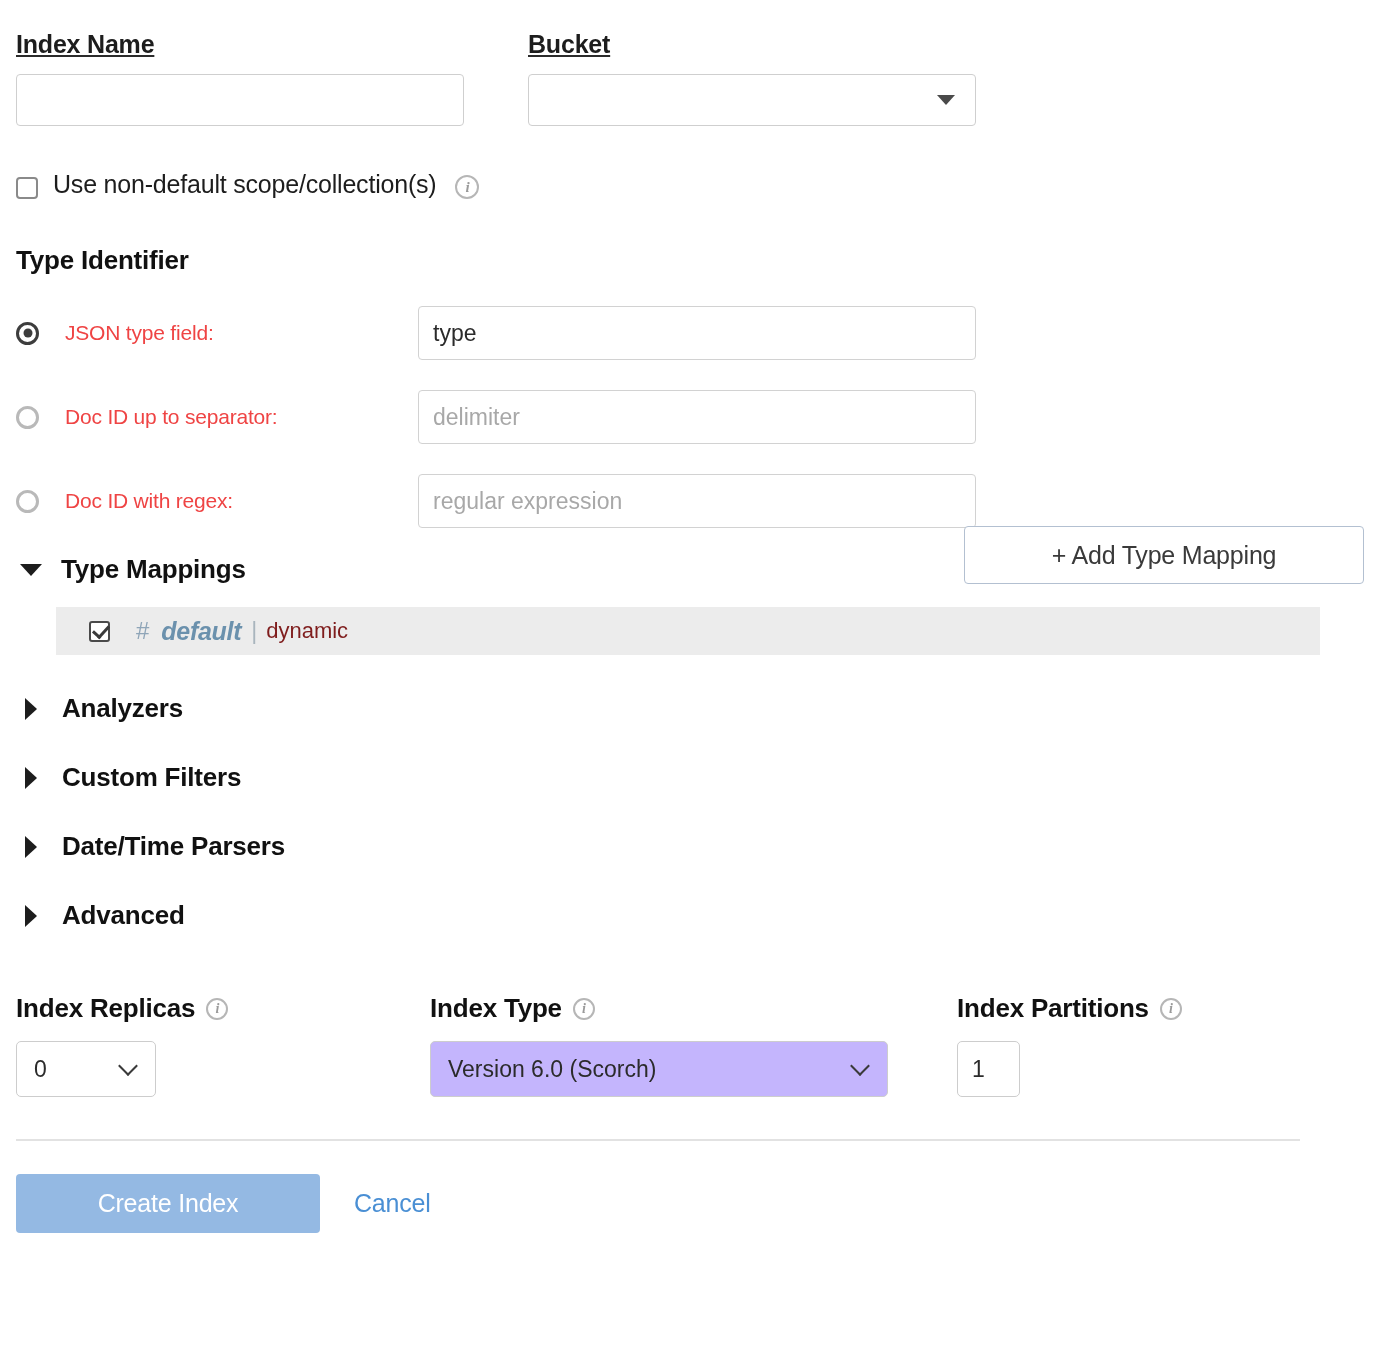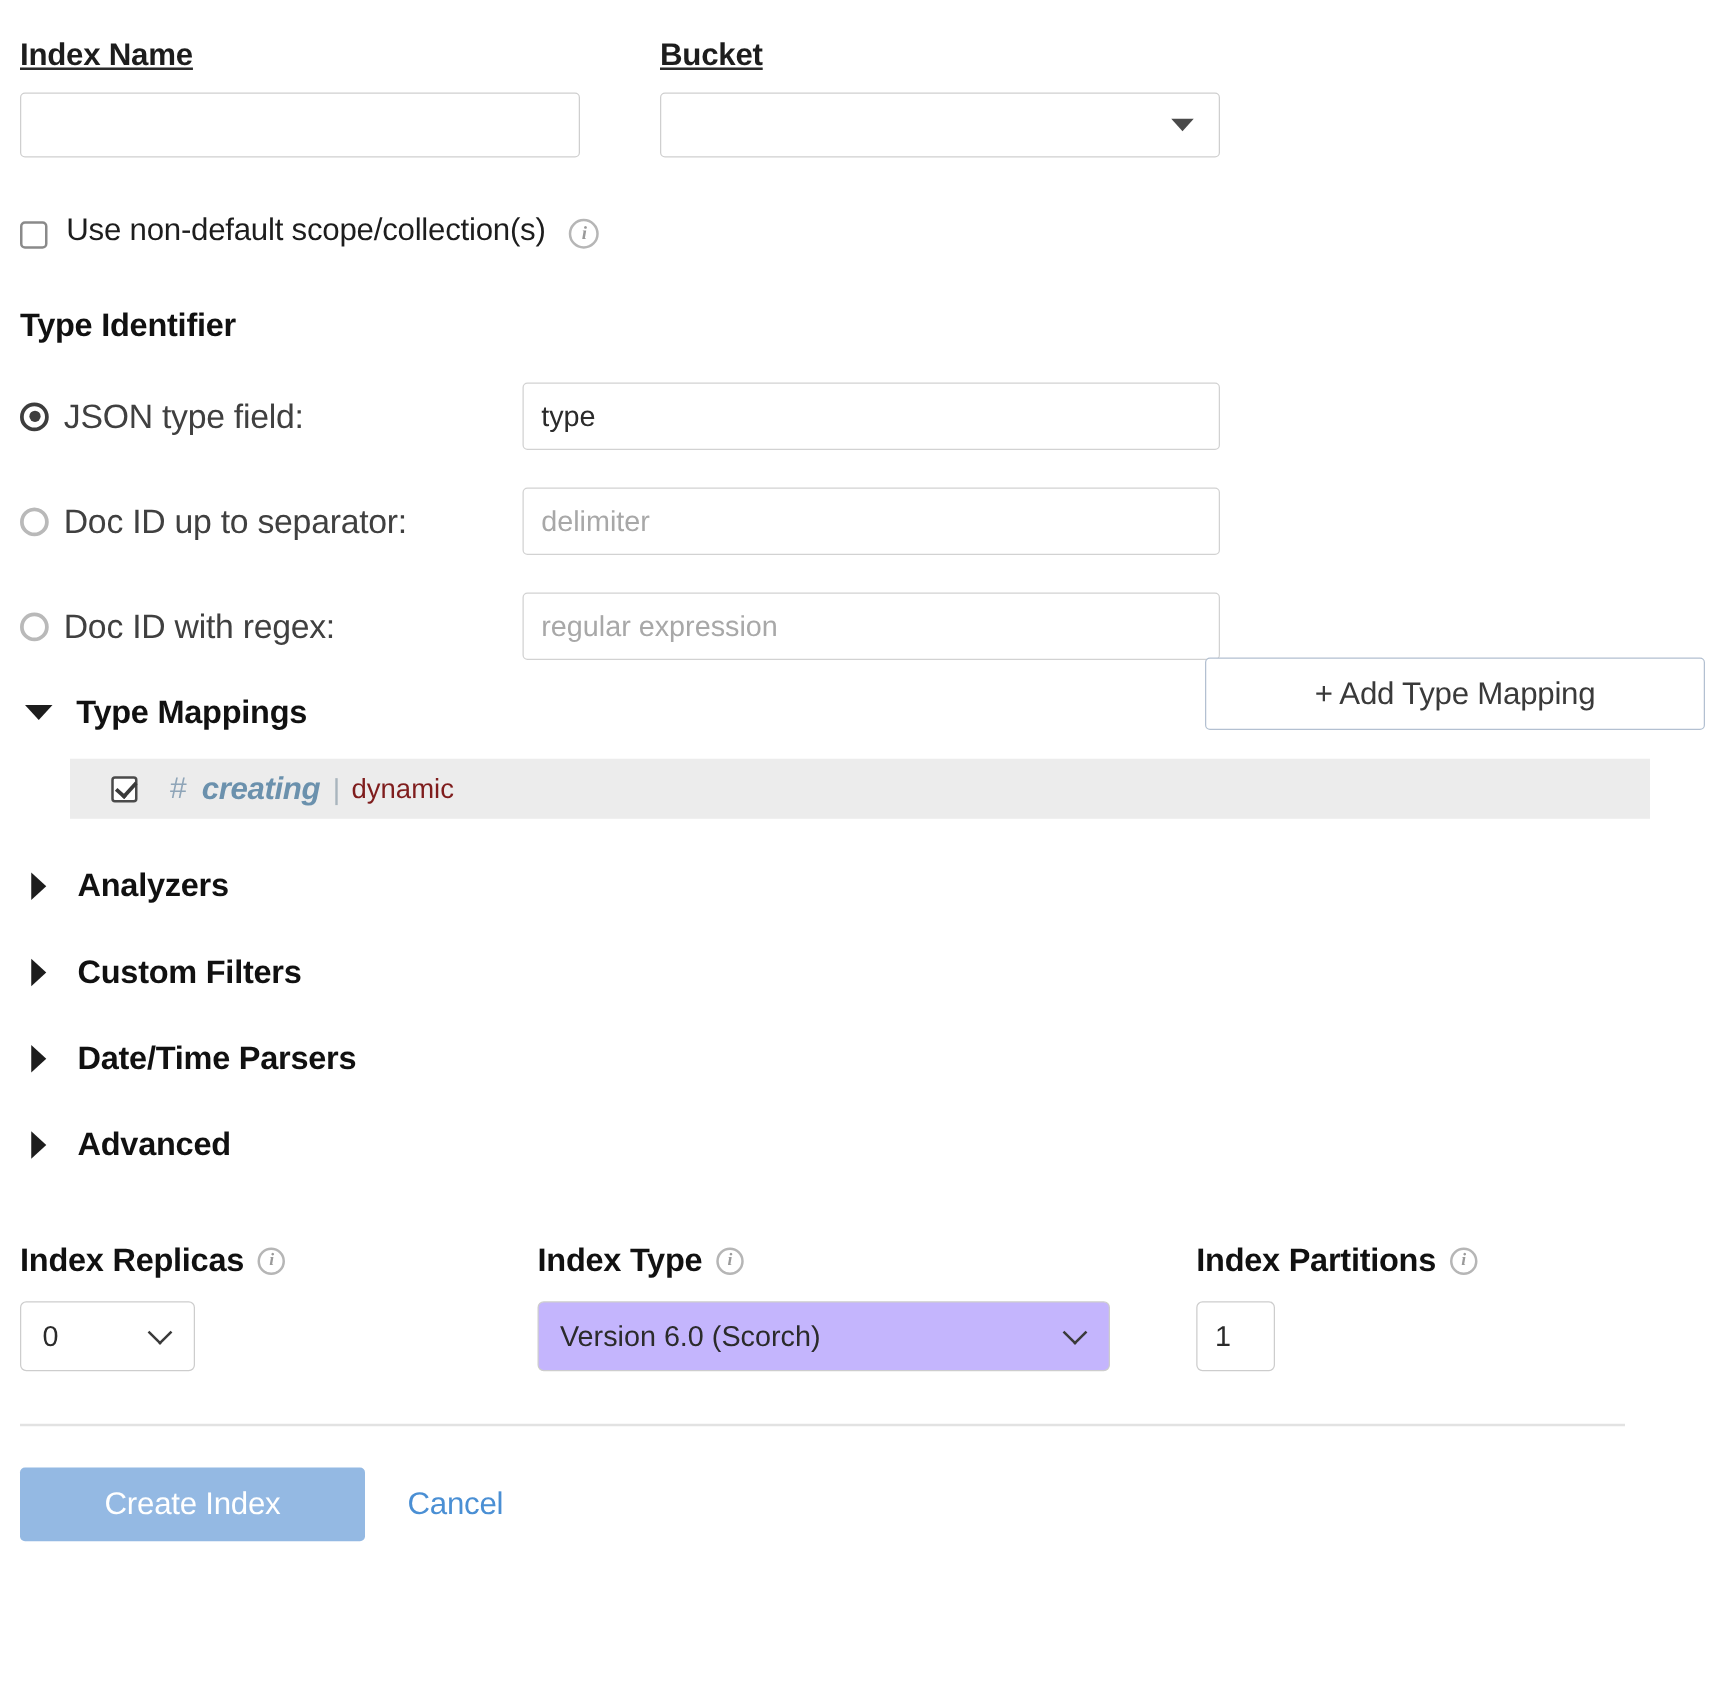--- a/index.html
+++ b/index.html
@@ -145,23 +145,23 @@
   .radio.checked::after {
     content: "";
     position: absolute;
     left: 50%; top: 50%;
     transform: translate(-50%,-50%);
     width: 9px; height: 9px;
     border-radius: 50%;
     background: #3d3d3d;
   }
   .rlabel {
-    font-size: 27px;
-    color: #404040;
-    margin-left: 12px;
+    font-size: 21px;
+    color: #ef4444;
+    margin-left: 26px;
     letter-spacing: -0.2px;
   }
   .radio-input {
     width: 558px;
     height: 54px;
     border: 1px solid #d2d2d2;
     border-radius: 4px;
     font-family: "Liberation Sans", sans-serif;
     font-size: 23px;
     color: #2b2b2b;
@@ -351,21 +351,21 @@
     height: 2px;
     background: #e2e2e2;
   }
 
   .btn-row {
     display: flex;
     align-items: center;
     margin-top: 33px;
   }
   .btn-primary {
-    width: 276px;
+    width: 304px;
     height: 59px;
     background: #94b9e3;
     border: none;
     border-radius: 4px;
     color: #ffffff;
     font-family: "Liberation Sans", sans-serif;
     font-size: 25px;
     letter-spacing: -0.2px;
     cursor: pointer;
   }
@@ -435,21 +435,21 @@
   <div class="tm-block">
     <div class="disclosure">
       <span class="tri down"></span>
       <span class="disc-label">Type Mappings</span>
     </div>
     <button class="add-tm-btn">+ Add Type Mapping</button>
 
     <div class="tm-row">
       <span class="tm-check"></span>
       <span class="tm-hash">#</span>
-      <span class="tm-name">creating</span>
+      <span class="tm-name">default</span>
       <span class="tm-sep">|</span>
       <span class="tm-dyn">dynamic</span>
     </div>
   </div>
 
   <div class="collapsed-section disclosure">
     <span class="tri right"></span>
     <span class="disc-label">Analyzers</span>
   </div>
 

